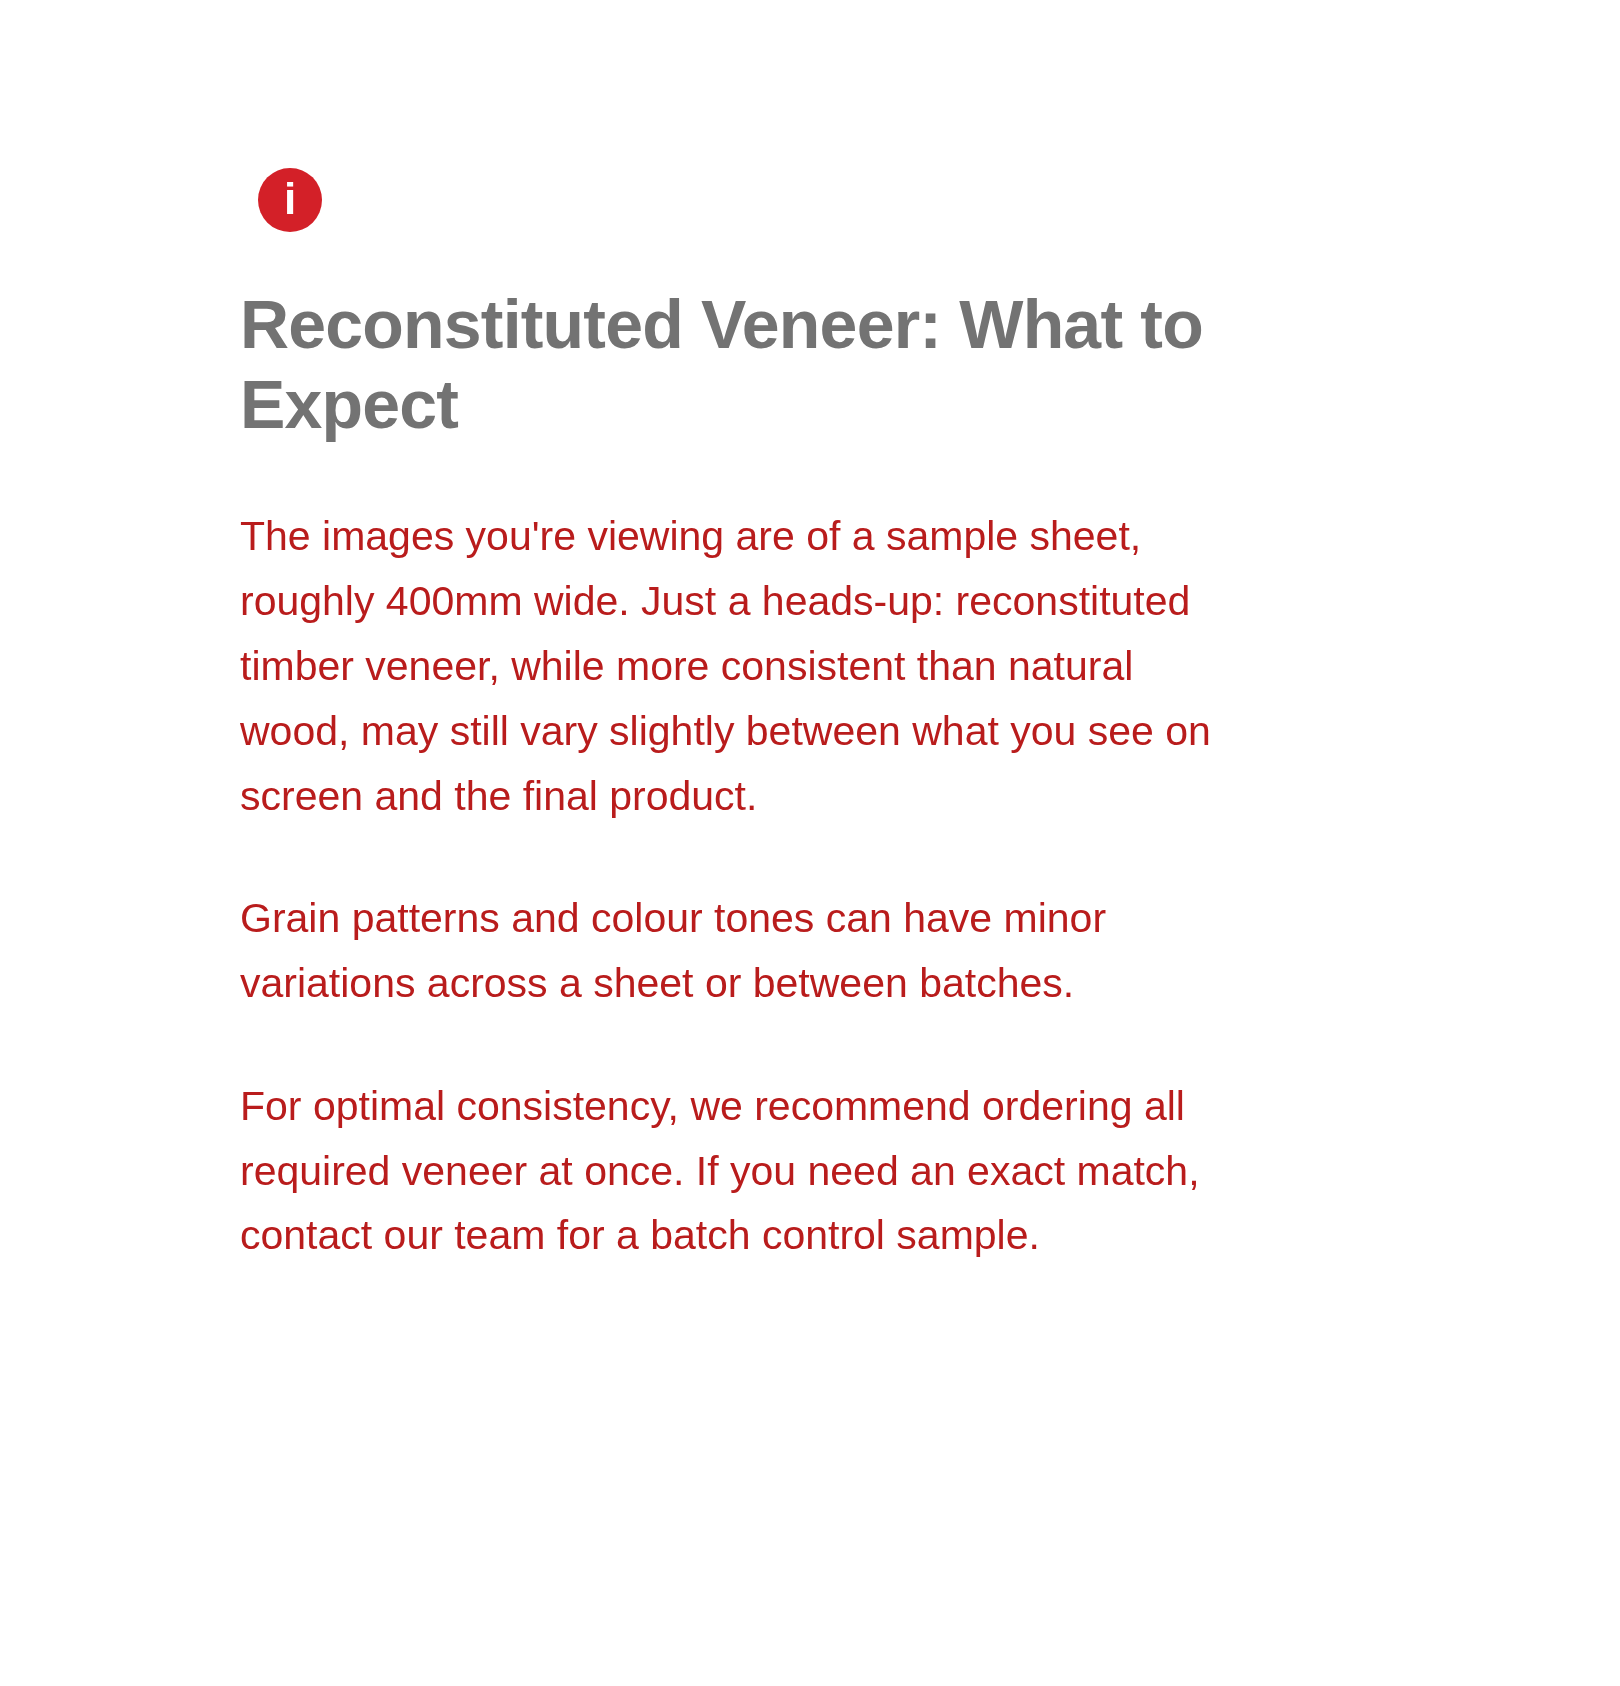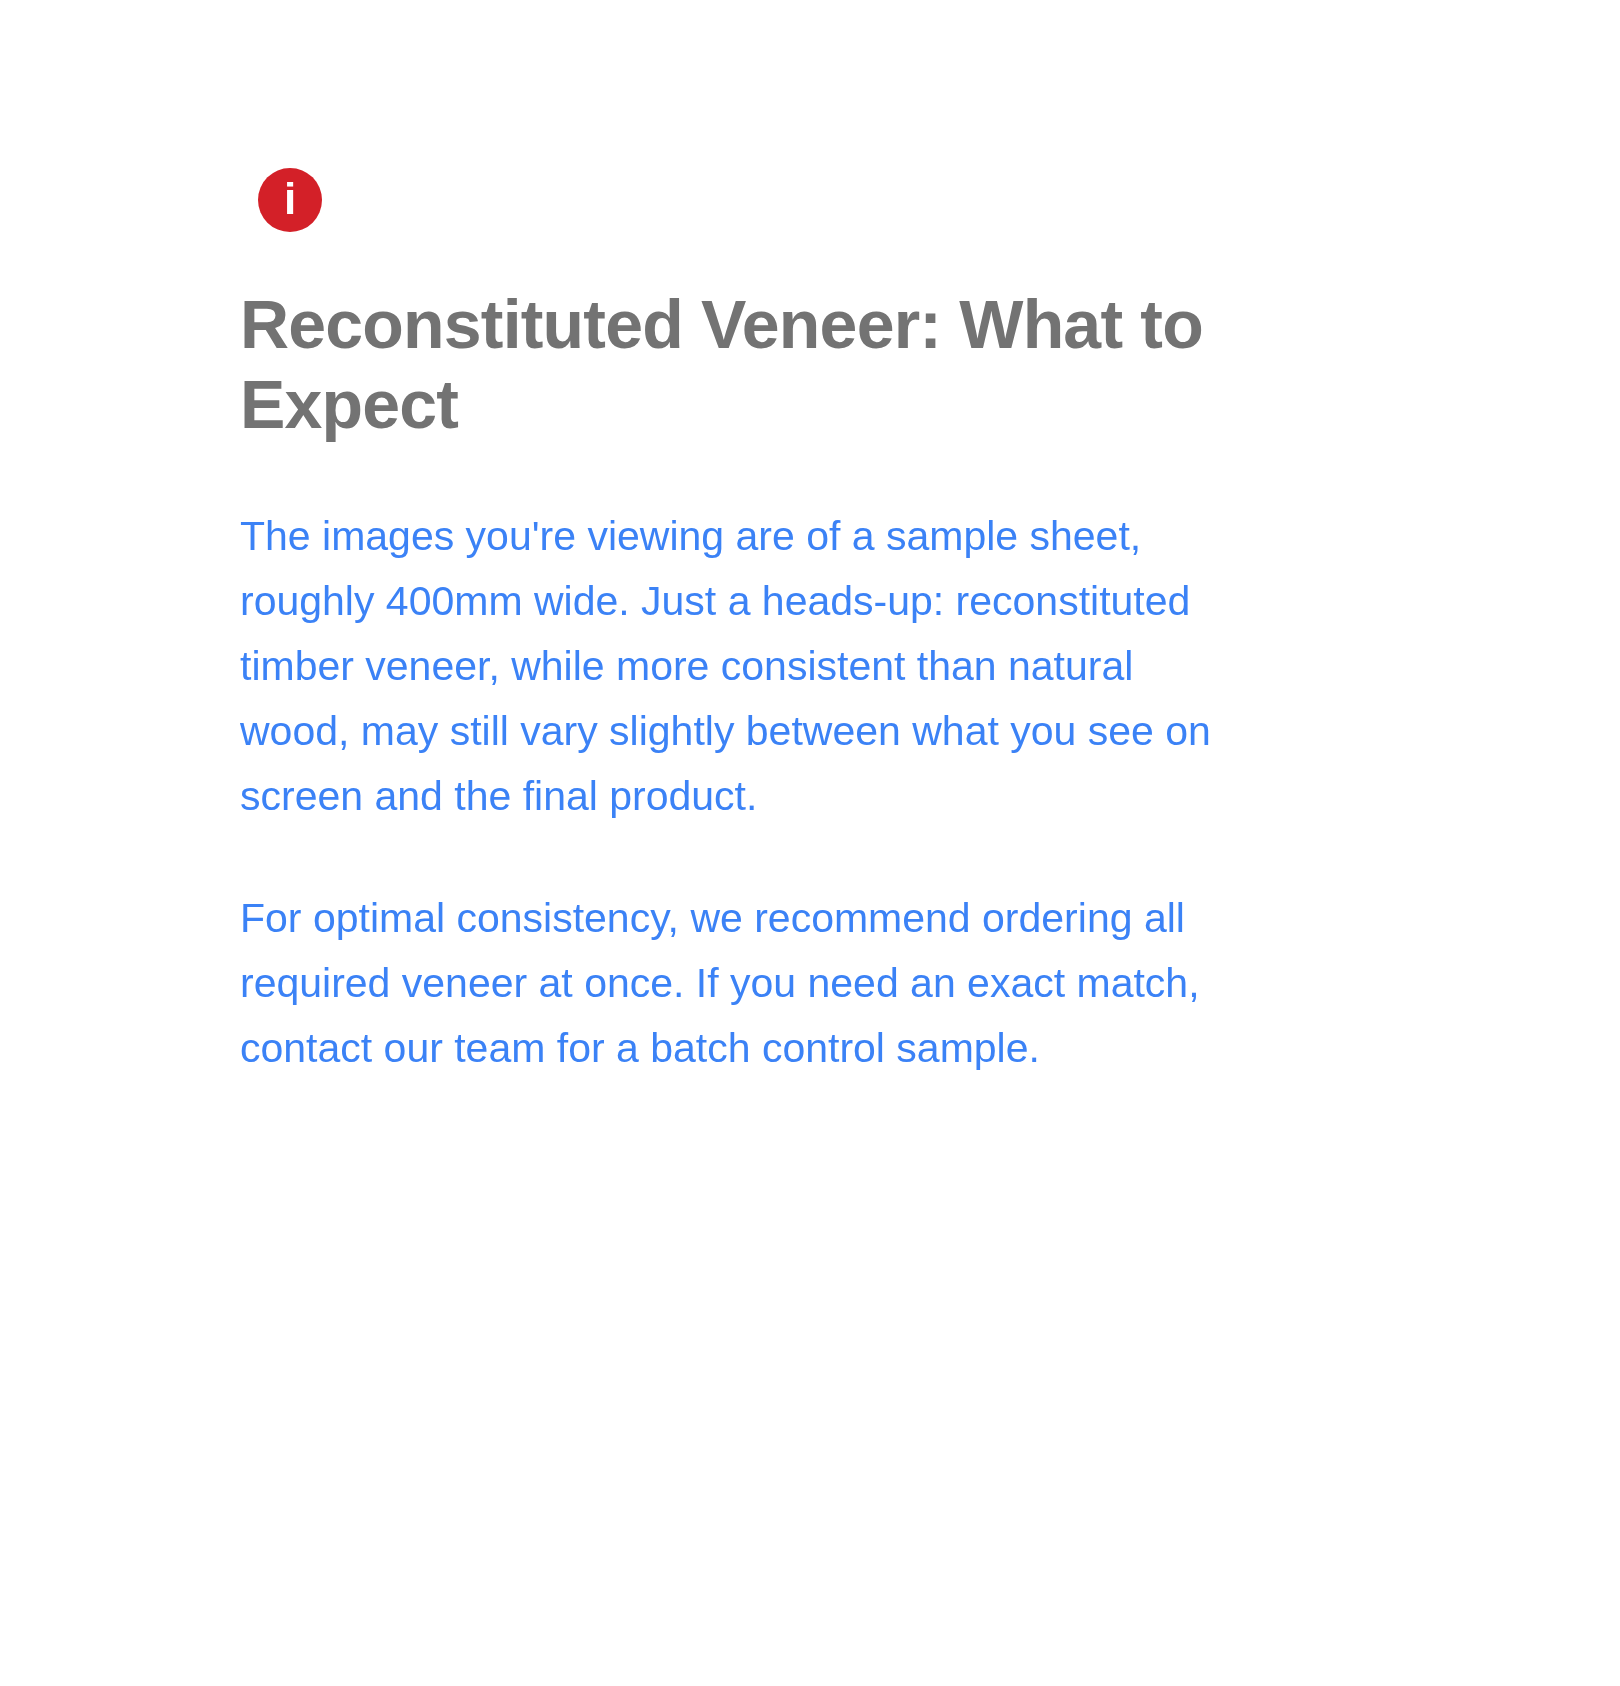--- a/index.html
+++ b/index.html
@@ -48,21 +48,21 @@
     font-weight: bold;
     letter-spacing: -0.8px;
     max-width: 1000px;
     font-family: "Liberation Sans", sans-serif;
   }
   .notice-body {
     padding-top: 60px;
   }
   .notice-body p {
     margin: 0 0 58px 0;
-    color: #3b82f6;
+    color: #b91c1c;
     font-size: 41px;
     line-height: 1.58;
     font-weight: 400;
     max-width: 1000px;
     font-family: "Liberation Sans", sans-serif;
   }
   .notice-body p:last-child {
     margin-bottom: 0;
   }
 </style>
@@ -72,16 +72,17 @@
 <div class="panel">
 
   <div class="info-icon">
     <span class="glyph">i</span>
   </div>
 
   <h1 class="notice-title">Reconstituted Veneer: What to Expect</h1>
 
   <div class="notice-body">
     <p>The images you're viewing are of a sample sheet, roughly 400mm wide. Just a heads-up: reconstituted timber veneer, while more consistent than natural wood, may still vary slightly between what you see on screen and the final product.</p>
+    <p>Grain patterns and colour tones can have minor variations across a sheet or between batches.</p>
     <p>For optimal consistency, we recommend ordering all required veneer at once. If you need an exact match, contact our team for a batch control sample.</p>
   </div>
 
 </div>
 
 </body></html>

